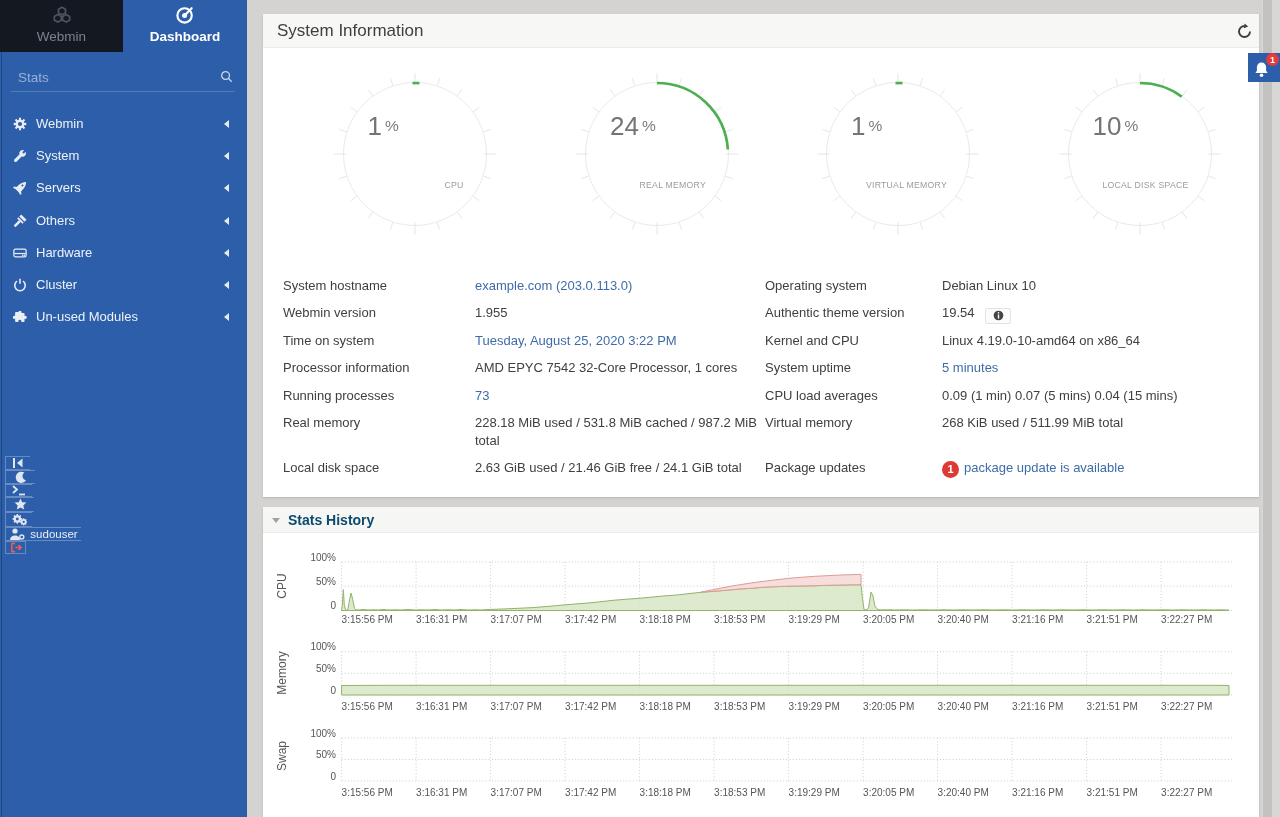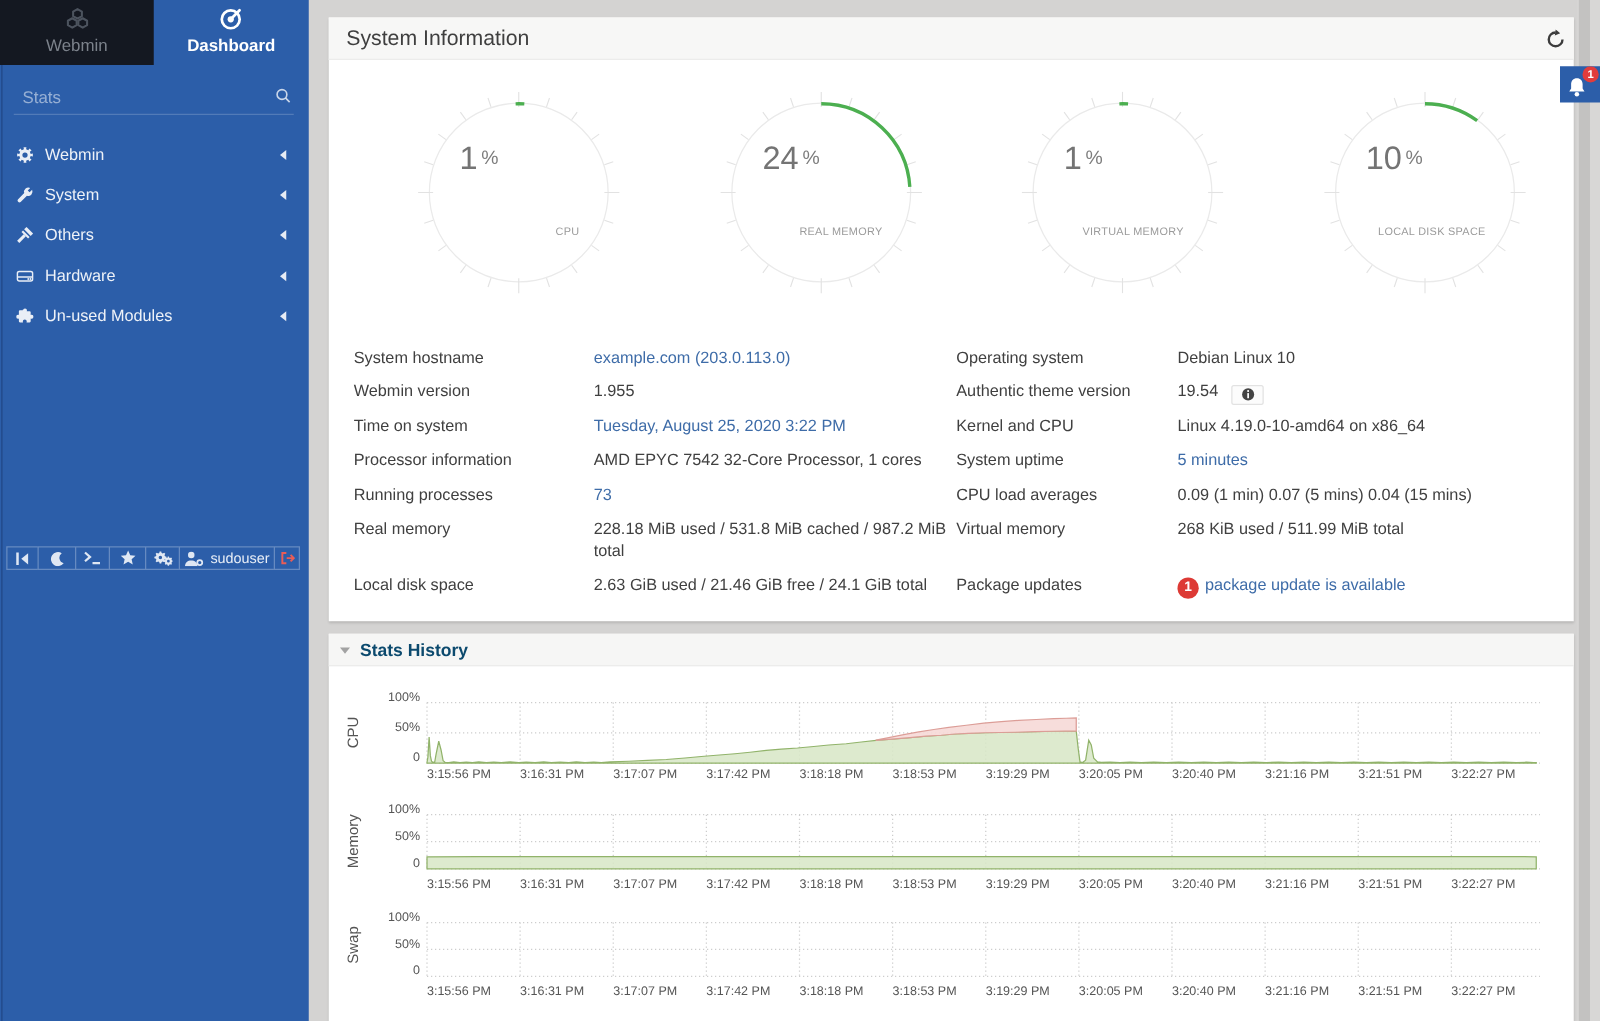--- a/index.html
+++ b/index.html
@@ -16,21 +16,21 @@
 #tab-dash .tlabel { position:absolute; left:0; top:29px; width:124px; text-align:center; color:#fff; font-size:13.5px; font-weight:bold; }
 .tabicon { position:absolute; top:5px; left:50%; margin-left:-10px; width:20px; height:20px; }
 #search { position:absolute; left:11px; top:66px; width:224px; height:26px; border-bottom:1px solid rgba(255,255,255,0.18); }
 #search .ph { color:rgba(255,255,255,0.5); font-size:13.5px; line-height:24px; padding-left:7px; }
 #search svg { position:absolute; right:2px; top:4px; }
 #nav { position:absolute; left:0; top:108px; width:247px; }
 .nitem { position:relative; height:32.2px; }
 .nitem svg { position:absolute; left:13px; top:50%; margin-top:-7px; }
 .nitem .ntext { position:absolute; left:36px; top:50%; margin-top:-8px; color:#eef2f8; font-size:13px; line-height:16px; }
 .nitem .arr { position:absolute; right:18px; top:50%; margin-top:-4px; width:0; height:0; border-top:4px solid transparent; border-bottom:4px solid transparent; border-right:5px solid #e7ecf4; }
-#toolbar { position:absolute; left:5px; top:437px; height:19px; display:flex; }
+#toolbar { position:absolute; left:5px; top:456px; height:19px; display:flex;flex-direction:column; }
 .tcell { border:1px solid rgba(255,255,255,0.28); border-right:none; height:19px; display:flex; align-items:center; justify-content:center; }
 .tcell:last-child { border-right:1px solid rgba(255,255,255,0.28); }
 .tcell span.usr { color:#e8eef7; font-size:11.5px; margin-left:5px; }
 
 
 .card { position:absolute; background:#fff; box-shadow:0 1px 2px rgba(0,0,0,0.15); }
 #card1 { left:263px; top:14px; width:996px; height:483px; }
 #card1 .hdr { position:absolute; left:0; top:0; width:996px; height:34px; background:#f7f7f6; border-bottom:1px solid #ececeb; }
 #card1 .hdr .title { position:absolute; left:14px; top:7px; font-size:17px; color:#3f3f3f; }
 #refresh { position:absolute; right:6px; top:9px; }
@@ -102,39 +102,54 @@
         </div>
 <div class="nitem">
           <svg width="14" height="14" viewBox="0 0 16 16">
             <path fill="#e9eef6" d="M14.5 3.2 12.2 5.5 10.5 3.8 12.8 1.5a4 4 0 0 0-5.5 4.7L1.5 12a1.8 1.8 0 0 0 2.5 2.5l5.8-5.8a4 4 0 0 0 4.7-5.5z"></path>
           </svg>
           <div class="ntext">System</div>
           <div class="arr"></div>
         </div>
 <div class="nitem">
           <svg width="14" height="14" viewBox="0 0 16 16">
+            <path fill="#e9eef6" d="M15 1c-3.5.2-6.6 1.6-8.8 3.8L4 6.8l-3-.5L.2 8l2.6 1.2L6.8 13.2 8 15.8l1.7-.8-.5-3 2-2.2C13.4 7.6 14.8 4.5 15 1zM10.8 6.3a1.2 1.2 0 1 1 0-2.4 1.2 1.2 0 0 1 0 2.4z"></path>
+          </svg>
+          <div class="ntext">Servers</div>
+          <div class="arr"></div>
+        </div>
+<div class="nitem">
+          <svg width="14" height="14" viewBox="0 0 16 16">
             <g fill="#e9eef6">
               <path d="M0.8 13.2 6.8 7.2 8.8 9.2 2.8 15.2 z"></path>
               <path d="M7.2 2.8 9.4 0.6 15.4 6.6 13.2 8.8z"></path>
               <path d="M6.2 3.8 12.2 9.8 10.8 11.2 4.8 5.2z"></path>
             </g>
           </svg>
           <div class="ntext">Others</div>
           <div class="arr"></div>
         </div>
 <div class="nitem">
           <svg width="14" height="14" viewBox="0 0 16 16">
             <g fill="none" stroke="#e9eef6" stroke-width="1.4">
               <rect x="1" y="3.6" width="14" height="8.8" rx="1.8"></rect>
               <line x1="1.4" y1="8.6" x2="14.6" y2="8.6"></line>
             </g>
             <circle cx="11" cy="10.5" r="0.9" fill="#e9eef6"></circle>
             <circle cx="13" cy="10.5" r="0.9" fill="#e9eef6"></circle>
           </svg>
           <div class="ntext">Hardware</div>
+          <div class="arr"></div>
+        </div>
+<div class="nitem">
+          <svg width="14" height="14" viewBox="0 0 16 16">
+            <path fill="none" stroke="#e9eef6" stroke-width="1.8" d="M4.6 3.6a6 6 0 1 0 6.8 0"></path>
+            <line x1="8" y1="0.8" x2="8" y2="6.5" stroke="#e9eef6" stroke-width="1.8"></line>
+          </svg>
+          <div class="ntext">Cluster</div>
           <div class="arr"></div>
         </div>
 <div class="nitem">
           <svg width="14" height="14" viewBox="0 0 16 16">
             <path fill="#e9eef6" d="M6.2 2.6a1.8 1.8 0 0 1 3.6 0c0 .3-.1.6-.2.8h2.6a1 1 0 0 1 1 1v2.4c.2-.1.5-.2.8-.2a1.8 1.8 0 0 1 0 3.6c-.3 0-.6-.1-.8-.2v2.6a1 1 0 0 1-1 1H9.4c.1-.2.2-.5.2-.8a1.8 1.8 0 0 0-3.6 0c0 .3.1.6.2.8H3.4a1 1 0 0 1-1-1V10c-.2.1-.5.2-.8.2a1.8 1.8 0 0 1 0-3.6c.3 0 .6.1.8.2V3.4a1 1 0 0 1 1-1h2.6c-.1-.2-.2-.5-.2-.8z"></path>
           </svg>
           <div class="ntext">Un-used Modules</div>
           <div class="arr"></div>
         </div>
 </div>

